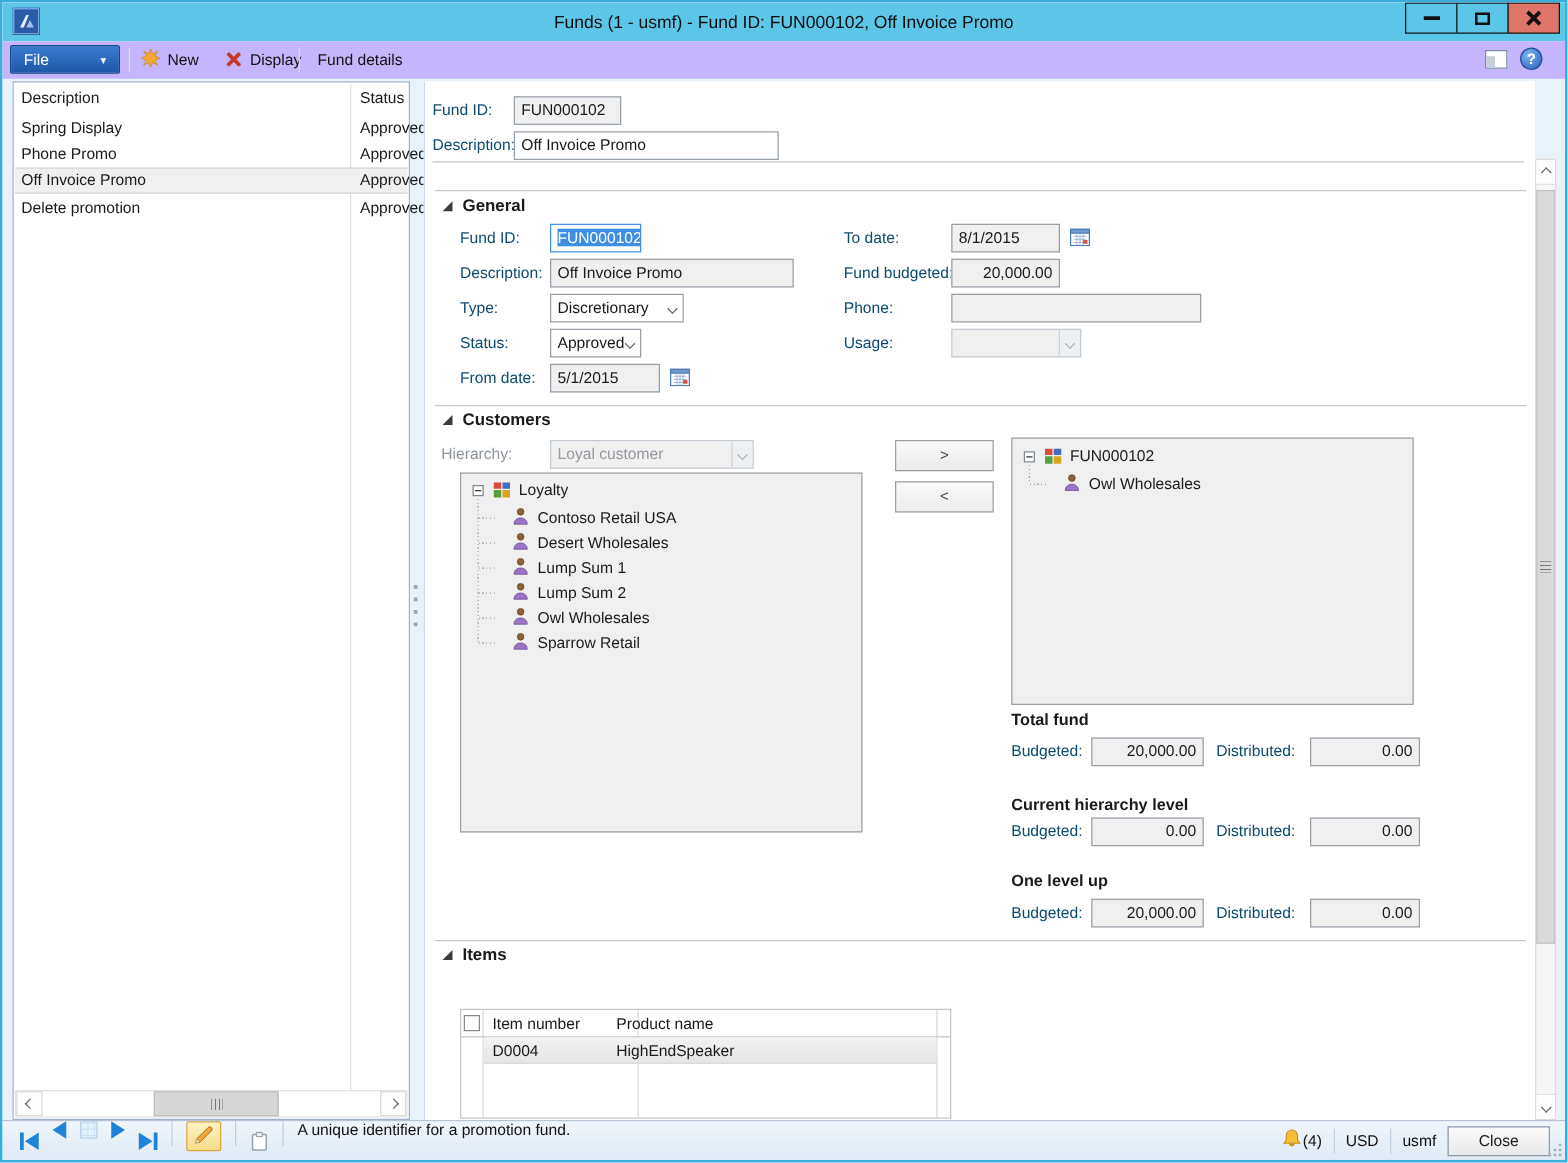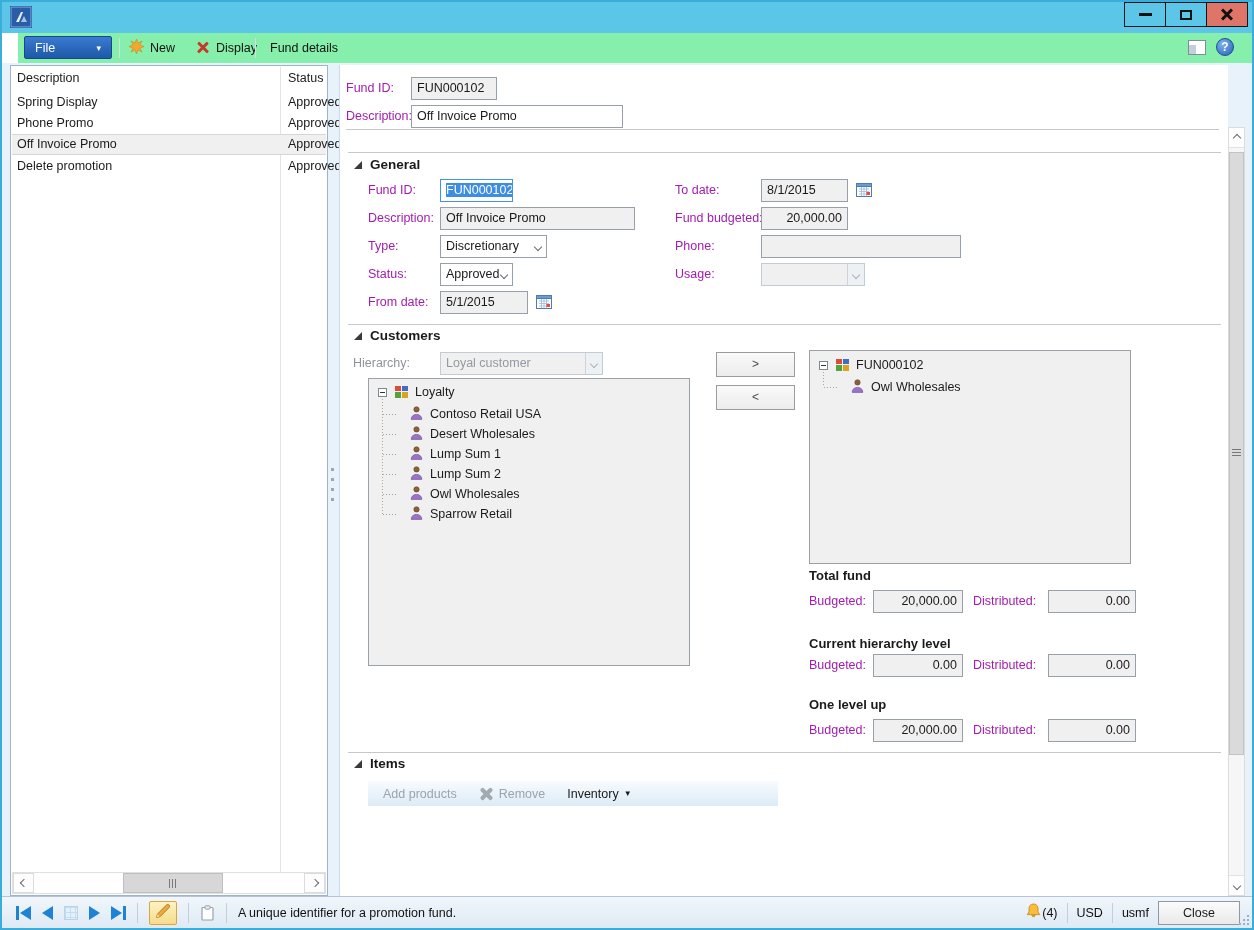--- a/index.html
+++ b/index.html
@@ -12,21 +12,21 @@
   .winbtns{position:absolute;right:4px;top:0;display:flex}
   .winbtn{width:42px;height:25px;border:1px solid #161616;background:#5cc6e8;display:flex;align-items:center;justify-content:center;cursor:pointer}
   .winbtn+.winbtn{margin-left:-1px}
   .winbtn.close{background:#de7568}
   .g-min{width:13px;height:3px;background:#111}
   .g-max{width:12px;height:10px;border:2px solid #111}
   .g-x{position:relative;width:14px;height:14px}
   .g-x::before,.g-x::after{content:"";position:absolute;left:0;top:5.5px;width:14px;height:3px;background:#111}
   .g-x::before{transform:rotate(45deg)}.g-x::after{transform:rotate(-45deg)}
   
-  .toolbar{position:absolute;left:16px;top:31px;right:0;height:46px;background:#86efac;border-bottom:1px solid #cfdae5}
+  .toolbar{position:absolute;left:0;top:31px;right:0;height:46px;background:#c4b5fd;border-bottom:1px solid #cfdae5}
   .file-btn{position:absolute;left:6px;top:3px;width:88px;height:23px;background:linear-gradient(#3a7bd2,#1e58a8);border:1px solid #16498c;border-radius:2px;color:#fff;display:flex;align-items:center;padding:0 10px;justify-content:space-between;cursor:pointer;font-size:12.5px}
   .tb-sep{position:absolute;top:5px;width:1px;height:20px;background:#d5dee8}
   .tb-item{position:absolute;top:3px;height:23px;display:flex;align-items:center;gap:6px;cursor:pointer;font-size:12.5px;color:#111}
   .x-del{position:relative;width:14px;height:14px}
   .x-del::before,.x-del::after{content:"";position:absolute;left:0;top:5.5px;width:14px;height:3.2px;border-radius:1px;background:#c43a28}
   .x-del::before{transform:rotate(45deg)}.x-del::after{transform:rotate(-45deg)}
   .x-gray{position:relative;width:15px;height:15px}
   .x-gray::before,.x-gray::after{content:"";position:absolute;left:0;top:5.5px;width:15px;height:4px;border-radius:1.5px;background:#a2a9b0}
   .x-gray::before{transform:rotate(45deg)}.x-gray::after{transform:rotate(-45deg)}
   .pane-ico{width:18px;height:15px;border:1px solid #7e8ea2;background:#fff;position:relative;cursor:pointer}
@@ -45,21 +45,21 @@
   .sb-btn{position:absolute;background:#fdfdfd;border:1px solid #dcdcdc;display:flex;align-items:center;justify-content:center;cursor:pointer}
   .ch{width:6px;height:6px;border-right:1.5px solid #6a6a6a;border-bottom:1.5px solid #6a6a6a}
   .ch.left{transform:rotate(135deg)}.ch.right{transform:rotate(-45deg)}.ch.up{transform:rotate(-135deg)}.ch.down{transform:rotate(45deg)}
   .hthumb{position:absolute;left:110px;top:0;width:100px;height:20px;background:#d7d7d7;border:1px solid #bfbfbf;display:flex;align-items:center;justify-content:center;cursor:pointer}
   .grip-v{width:9px;height:9px;background:repeating-linear-gradient(to right,#787878 0 1px,transparent 1px 3px)}
   .grip-h{width:9px;height:9px;background:repeating-linear-gradient(to bottom,#787878 0 1px,transparent 1px 3px)}
   .splitter{position:absolute;left:328px;top:466px;width:5px;height:46px;display:flex;flex-direction:column;gap:7px;align-items:center;cursor:col-resize}
   .splitter i{width:3px;height:3px;background:#99a7b3}
   
   .detail{position:absolute;left:337px;top:63px;width:889px;bottom:32px;background:#fff;border-left:1px solid #cddbe8;overflow:hidden}
-  .lbl{position:absolute;font-size:12.5px;color:#a21caf;white-space:nowrap}
+  .lbl{position:absolute;font-size:12.5px;color:#0c4a6e;white-space:nowrap}
   .lbl.dim{color:#8d949b}
   .fld{position:absolute;height:23px;background:#fff;border:1px solid #97a0a9;font-size:12.5px;line-height:21px;padding:0 5px;white-space:nowrap;overflow:hidden}
   .fld.ro{background:#f0f0f0}
   .fld.num{text-align:right}
   .fld.focus{border:1px solid #4293e6}
   .selText{background:#3d8ee2;color:#fff}
   .arrowbox{position:absolute;right:0;top:0;bottom:0;width:17px;display:flex;align-items:center;justify-content:center}
   .combo{cursor:pointer}
   .combo.dis{background:#f0f0f0;color:#93999f;border-color:#c3ccd4;cursor:default}
   .combo.dis .arrowbox{border-left:1px solid #cbd3db;background:#eef1f3}
@@ -89,21 +89,21 @@
   .gv{position:absolute;top:0;bottom:0;width:1px;background:#dadada}
   .ghead-b{position:absolute;left:0;right:0;top:21px;height:1px;background:#c6c6c6}
   .gcell{position:absolute;font-size:12.5px;white-space:nowrap}
   .grow-sel{position:absolute;background:linear-gradient(#f3f3f3,#e5e5e5);border-bottom:1px solid #d0d0d0;cursor:pointer}
   .gcheck{position:absolute;width:13px;height:13px;border:1px solid #8a8a8a;background:#fff;cursor:pointer}
   
   .vsb{position:absolute;left:1226px;top:125px;width:17px;bottom:32px;background:#f6f6f6;border:1px solid #dcdcdc}
   .vthumb{position:absolute;left:0;top:24px;width:15px;height:603px;background:#dadada;border:1px solid #c2c2c2;display:flex;align-items:center;justify-content:center;cursor:pointer}
   
   .statusbar{position:absolute;left:0;right:0;bottom:0;height:32px;background:linear-gradient(#f0f6fb,#dfeaf5);border-top:1px solid #b6c5d5}
-  .sb-left{position:absolute;left:14px;top:0;height:31px;display:flex;align-items:center;gap:11px}
+  .sb-left{position:absolute;left:14px;top:0;height:31px;display:flex;gap:11px}
   .sb-right{position:absolute;right:12px;top:0;height:31px;display:flex;align-items:center;gap:9px}
   .tri-l{width:0;height:0;border-top:7px solid transparent;border-bottom:7px solid transparent;border-right:11px solid #1e82d6;cursor:pointer}
   .tri-r{width:0;height:0;border-top:7px solid transparent;border-bottom:7px solid transparent;border-left:11px solid #1e82d6;cursor:pointer}
   .nav-bar{width:3px;height:14px;background:#1e82d6}
   .nav-combo{display:flex;align-items:center;gap:1px;cursor:pointer}
   .nav-grid{width:14px;height:14px;border:1px solid #b9d3ea;background:#e4f0fa;background-image:linear-gradient(#c4ddf2 1px,transparent 1px),linear-gradient(90deg,#c4ddf2 1px,transparent 1px);background-size:5px 5px;cursor:pointer}
   .sb-sep{width:1px;height:20px;background:#c1cedb}
   .pencil-btn{width:28px;height:24px;background:linear-gradient(#fdf3c3,#f6dc8a);border:1px solid #dba640;border-radius:2px;display:flex;align-items:center;justify-content:center;cursor:pointer}
   .flat-ico{display:flex;align-items:center;justify-content:center;cursor:pointer}
   .sb-text{font-size:12.5px;color:#111}
@@ -118,20 +118,21 @@
 
   <div class="titlebar">
     <span class="apicon">
       <svg width="22" height="22" viewBox="0 0 22 22">
           <rect width="22" height="22" fill="#123a75"></rect>
           <rect x="1" y="1" width="20" height="20" fill="#2a5ca8" stroke="#7fb2e8" stroke-width="1"></rect>
           <path d="M6 16L11 6h2l-4 10z" fill="#e9eff6"></path>
           <path d="M11 16l3-6 3 6z" fill="#a3c4e8"></path>
         </svg>
     </span>
+    <div class="title">Funds (1 - usmf) - Fund ID: FUN000102, Off Invoice Promo</div>
     <div class="winbtns">
       <div class="winbtn">
           <span class="g-min"></span>
         </div>
       <div class="winbtn">
           <span class="g-max"></span>
         </div>
       <div class="winbtn close">
           <span class="g-x"></span>
         </div>
@@ -369,34 +370,33 @@
     <div class="tot-title" style="left:469px;top:632px">One level up</div>
     <div class="lbl" style="left:469px;top:658px">Budgeted:</div>
     <div class="fld ro num" style="left:533px;top:654px;width:90px">20,000.00</div>
     <div class="lbl" style="left:633px;top:658px">Distributed:</div>
     <div class="fld ro num" style="left:708px;top:654px;width:88px">0.00</div>
 
     <div class="sec-line" style="top:687px"></div>
     <div class="sec-tri" style="left:14px;top:695px"></div>
     <div class="sec-title" style="left:30px;top:691px">Items</div>
 
-    <div class="items-tb" style="left:28px;top:716px;width:410px;height:25px">
-      <span class="itb-btn dis">
-          <span>Add products</span>
-        </span>
-      <span class="itb-btn dis">
-        <span class="x-gray"></span>
-        <span>Remove</span>
-      </span>
-      <span class="itb-btn">
-        <span>Inventory</span>
-        <span class="caret-sm">▼</span>
-      </span>
-    </div>
-
+
+    <div class="grid" style="left:28px;top:742px;width:393px;height:88px">
+      <span class="gv" style="left:17px"></span>
+      <span class="gv" style="left:141px"></span>
+      <span class="gv" style="left:380px"></span>
+      <span class="ghead-b"></span>
+      <span class="gcheck" style="left:2px;top:4px"></span>
+      <span class="gcell" style="left:25px;top:4px;font-weight:normal">Item number</span>
+      <span class="gcell" style="left:124px;top:4px">Product name</span>
+      <div class="grow-sel" style="left:18px;top:22px;width:362px;height:21px"></div>
+      <span class="gcell" style="left:25px;top:26px">D0004</span>
+      <span class="gcell" style="left:124px;top:26px">HighEndSpeaker</span>
+    </div>
   </div>
 
   <div class="vsb">
     <div class="sb-btn" style="left:0;top:0;width:15px;height:20px;border:none;border-bottom:1px solid #e2e2e2">
         <span class="ch up"></span>
       </div>
     <div class="vthumb">
         <span class="grip-h"></span>
       </div>
     <div class="sb-btn" style="left:0;bottom:0;width:15px;height:20px;border:none;border-top:1px solid #e2e2e2">

